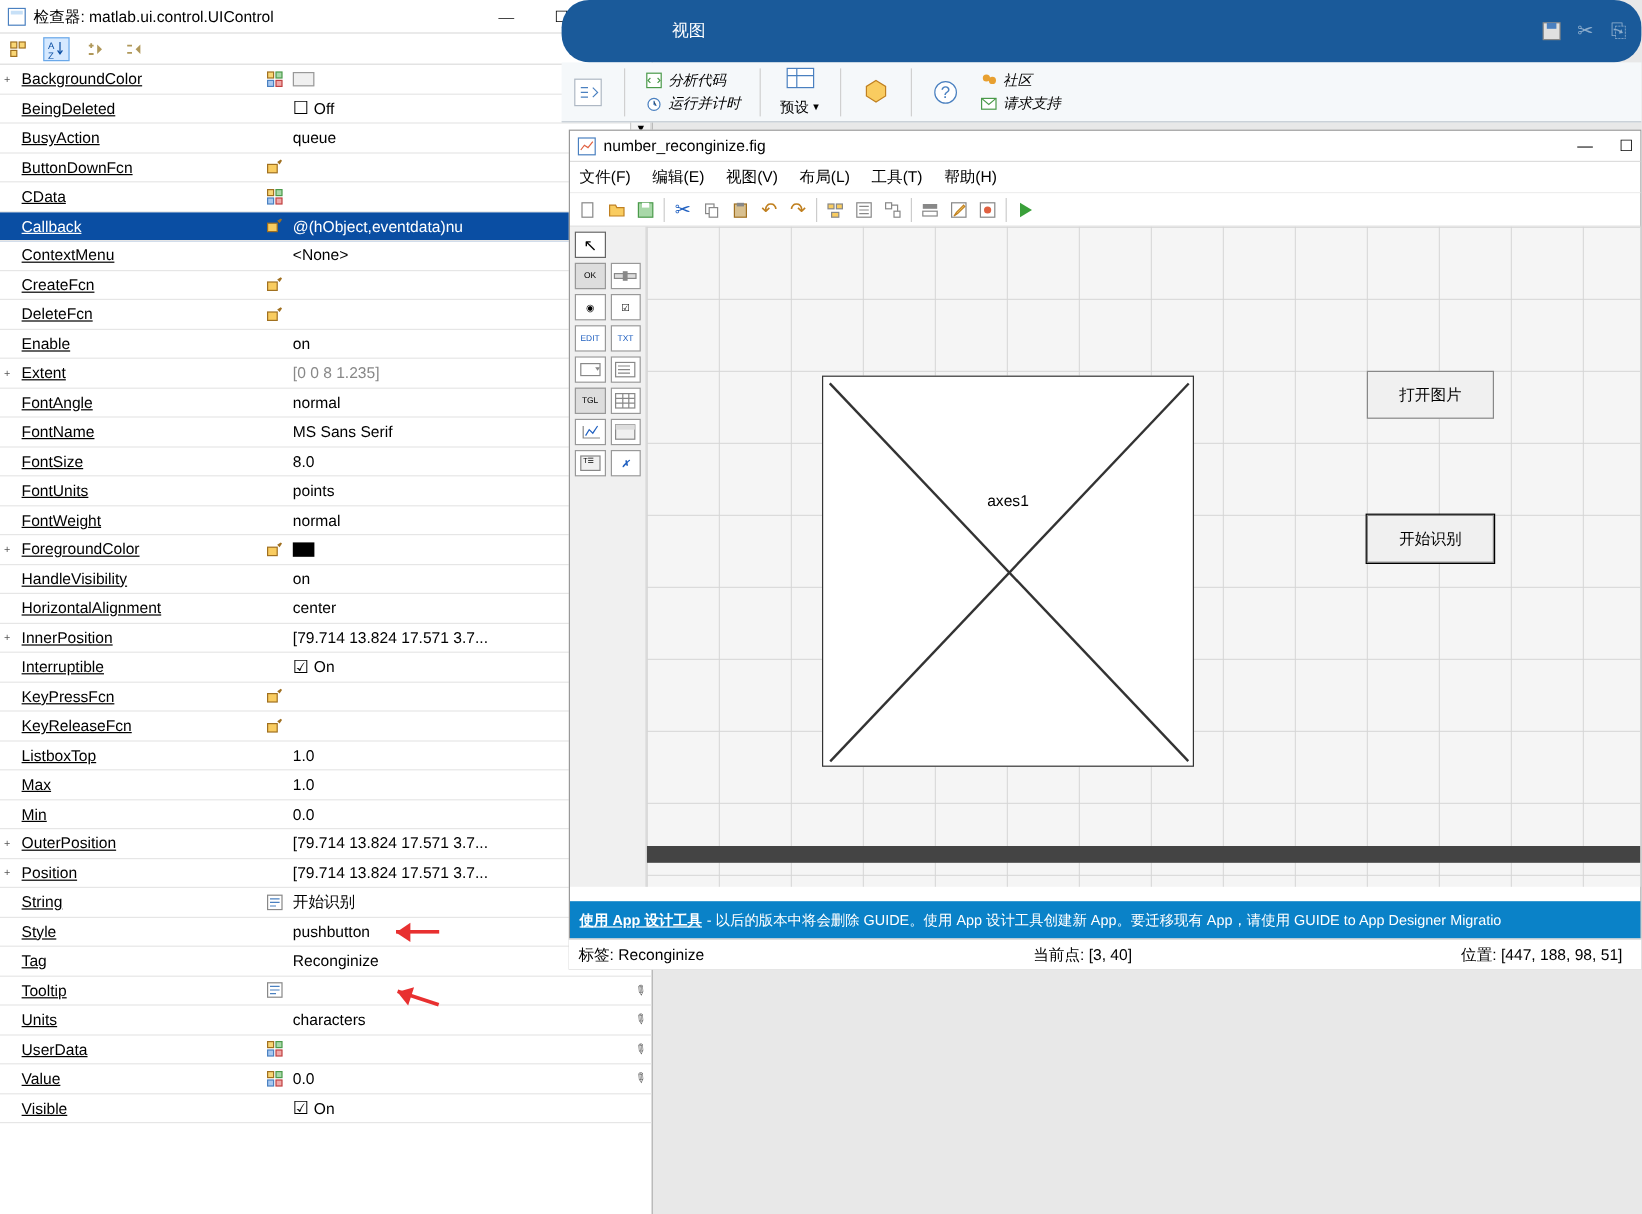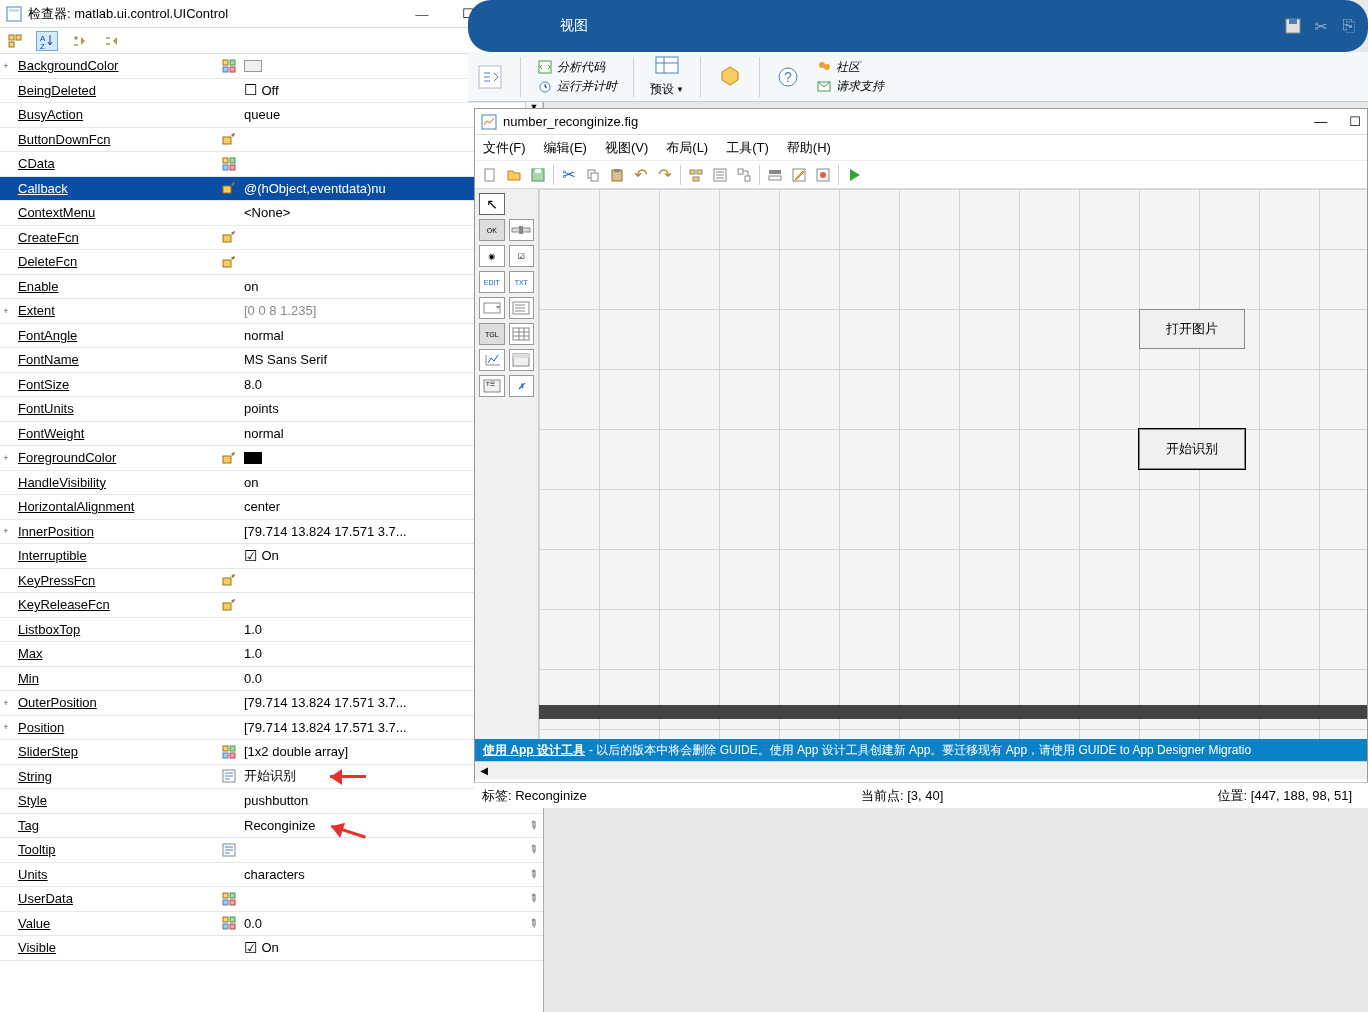--- a/index.html
+++ b/index.html
@@ -60,21 +60,21 @@
     .canvas { flex: 1; background: #f5f5f5; background-image: linear-gradient(#d5d5d5 1px, transparent 1px), linear-gradient(90deg, #d5d5d5 1px, transparent 1px); background-size: 60px 60px; position: relative; overflow: hidden; }
     .darkbar { position: absolute; left: 0; right: 0; top: 516px; height: 14px; background: #444; }
     .axes-box { position: absolute; left: 146px; top: 124px; width: 310px; height: 326px; border: 1.5px solid #333; background: #fff; }
     .axes-box .diag1, .axes-box .diag2 { position: absolute; width: 141%; height: 1.5px; background: #333; top: 50%; left: -20%; }
     .axes-box .diag1 { transform: rotate(46.5deg); }
     .axes-box .diag2 { transform: rotate(-46.5deg); }
     .axes-box .albl { position: absolute; top: 96px; left: 50%; transform: translateX(-50%); font-size: 13px; background: #fff; padding: 0 4px; }
     .gbtn { position: absolute; width: 106px; height: 40px; background: #f0f0f0; border: 1px solid #888; display: flex; align-items: center; justify-content: center; font-size: 13px; }
     .gbtn.sel { outline: 1px solid #000; }
     
-    .bluemsg { height: 22px; background: #0a82c8; color: #fff; font-size: 12px; display: flex; align-items: center; padding: 0 8px; }
+    .bluemsg { height: 32px; background: #0a82c8; color: #fff; font-size: 12px; display: flex; align-items: center; padding: 0 8px; margin-top: 12px; }
     .bluemsg .bold { font-weight: bold; margin-right: 4px; }
     .hscroll { height: 18px; background: #f0f0f0; border-top: 1px solid #ccc; display: flex; align-items: center; }
     .hscroll .arrow { width: 18px; height: 18px; display: flex; align-items: center; justify-content: center; font-size: 10px; }
     
     .statusbar { position: absolute; left: 6px; top: 782px; right: 0; height: 26px; background: #fff; border-top: 1px solid #ccc; display: flex; align-items: center; padding: 0 8px; font-size: 13px; }
     .statusbar .sitem { margin-right: 40px; }
     .statusbar .sitem:last-child { margin-left: auto; margin-right: 8px; }
     
     
     .arrow-red { position: absolute; width: 48px; height: 20px; }
@@ -421,34 +421,20 @@
         <span class="pname">OuterPosition</span>
         <span class="picon"></span>
         <span class="pval">[79.714 13.824 17.571 3.7...</span>
         <span class="pedit"></span>
       </div>
       <div class="prop-row">
         <span class="expand">+</span>
         <span class="pname">Position</span>
         <span class="picon"></span>
         <span class="pval">[79.714 13.824 17.571 3.7...</span>
-        <span class="pedit"></span>
-      </div>
-      <div class="prop-row">
-        <span class="expand"></span>
-        <span class="pname">SliderStep</span>
-        <span class="picon">
-          <svg class="sico-grid" viewBox="0 0 14 14">
-            <rect x="1" y="1" width="5" height="5" fill="#f9d675" stroke="#a07020"></rect>
-            <rect x="8" y="1" width="5" height="5" fill="#a8d8a8" stroke="#4a9a4a"></rect>
-            <rect x="1" y="8" width="5" height="5" fill="#a8c8f0" stroke="#4a80c0"></rect>
-            <rect x="8" y="8" width="5" height="5" fill="#f0a8a8" stroke="#c04040"></rect>
-          </svg>
-        </span>
-        <span class="pval">[1x2  double array]</span>
         <span class="pedit"></span>
       </div>
       <div class="prop-row">
         <span class="expand"></span>
         <span class="pname">String</span>
         <span class="picon">
           <svg class="sico-lines" viewBox="0 0 14 14">
             <rect x="1" y="1" width="12" height="12" fill="#fff" stroke="#888"></rect>
             <path d="M3 4h8M3 7h8M3 10h5" stroke="#4a80c0"></path>
           </svg>
@@ -797,20 +783,25 @@
               <svg width="18" height="14" viewBox="0 0 18 14">
                 <rect x="1" y="1" width="16" height="12" fill="#f0f0f0" stroke="#888"></rect>
                 <text x="3" y="7" font-size="6">T☰</text>
               </svg>
             </div>
             <div class="pbtn" style="color:#2060c0;font-weight:bold;font-style:italic">✗</div>
           </div>
       </div>
 
       <div class="canvas">
+        <div class="axes-box">
+          <div class="diag1"></div>
+            <div class="diag2"></div>
+          <div class="albl">axes1</div>
+        </div>
         <div class="gbtn" style="left:600px;top:120px">打开图片</div>
         <div class="gbtn sel" style="left:600px;top:240px">开始识别</div>
         <div class="darkbar"></div>
       </div>
     </div>
 
     <div class="bluemsg">
       <span style="color:#fff;text-decoration:underline"><span class="bold">使用 App 设计工具</span></span>
         <span> - 以后的版本中将会删除 GUIDE。使用 App 设计工具创建新 App。要迁移现有 App，请使用 GUIDE to App Designer Migratio</span>
     </div>

